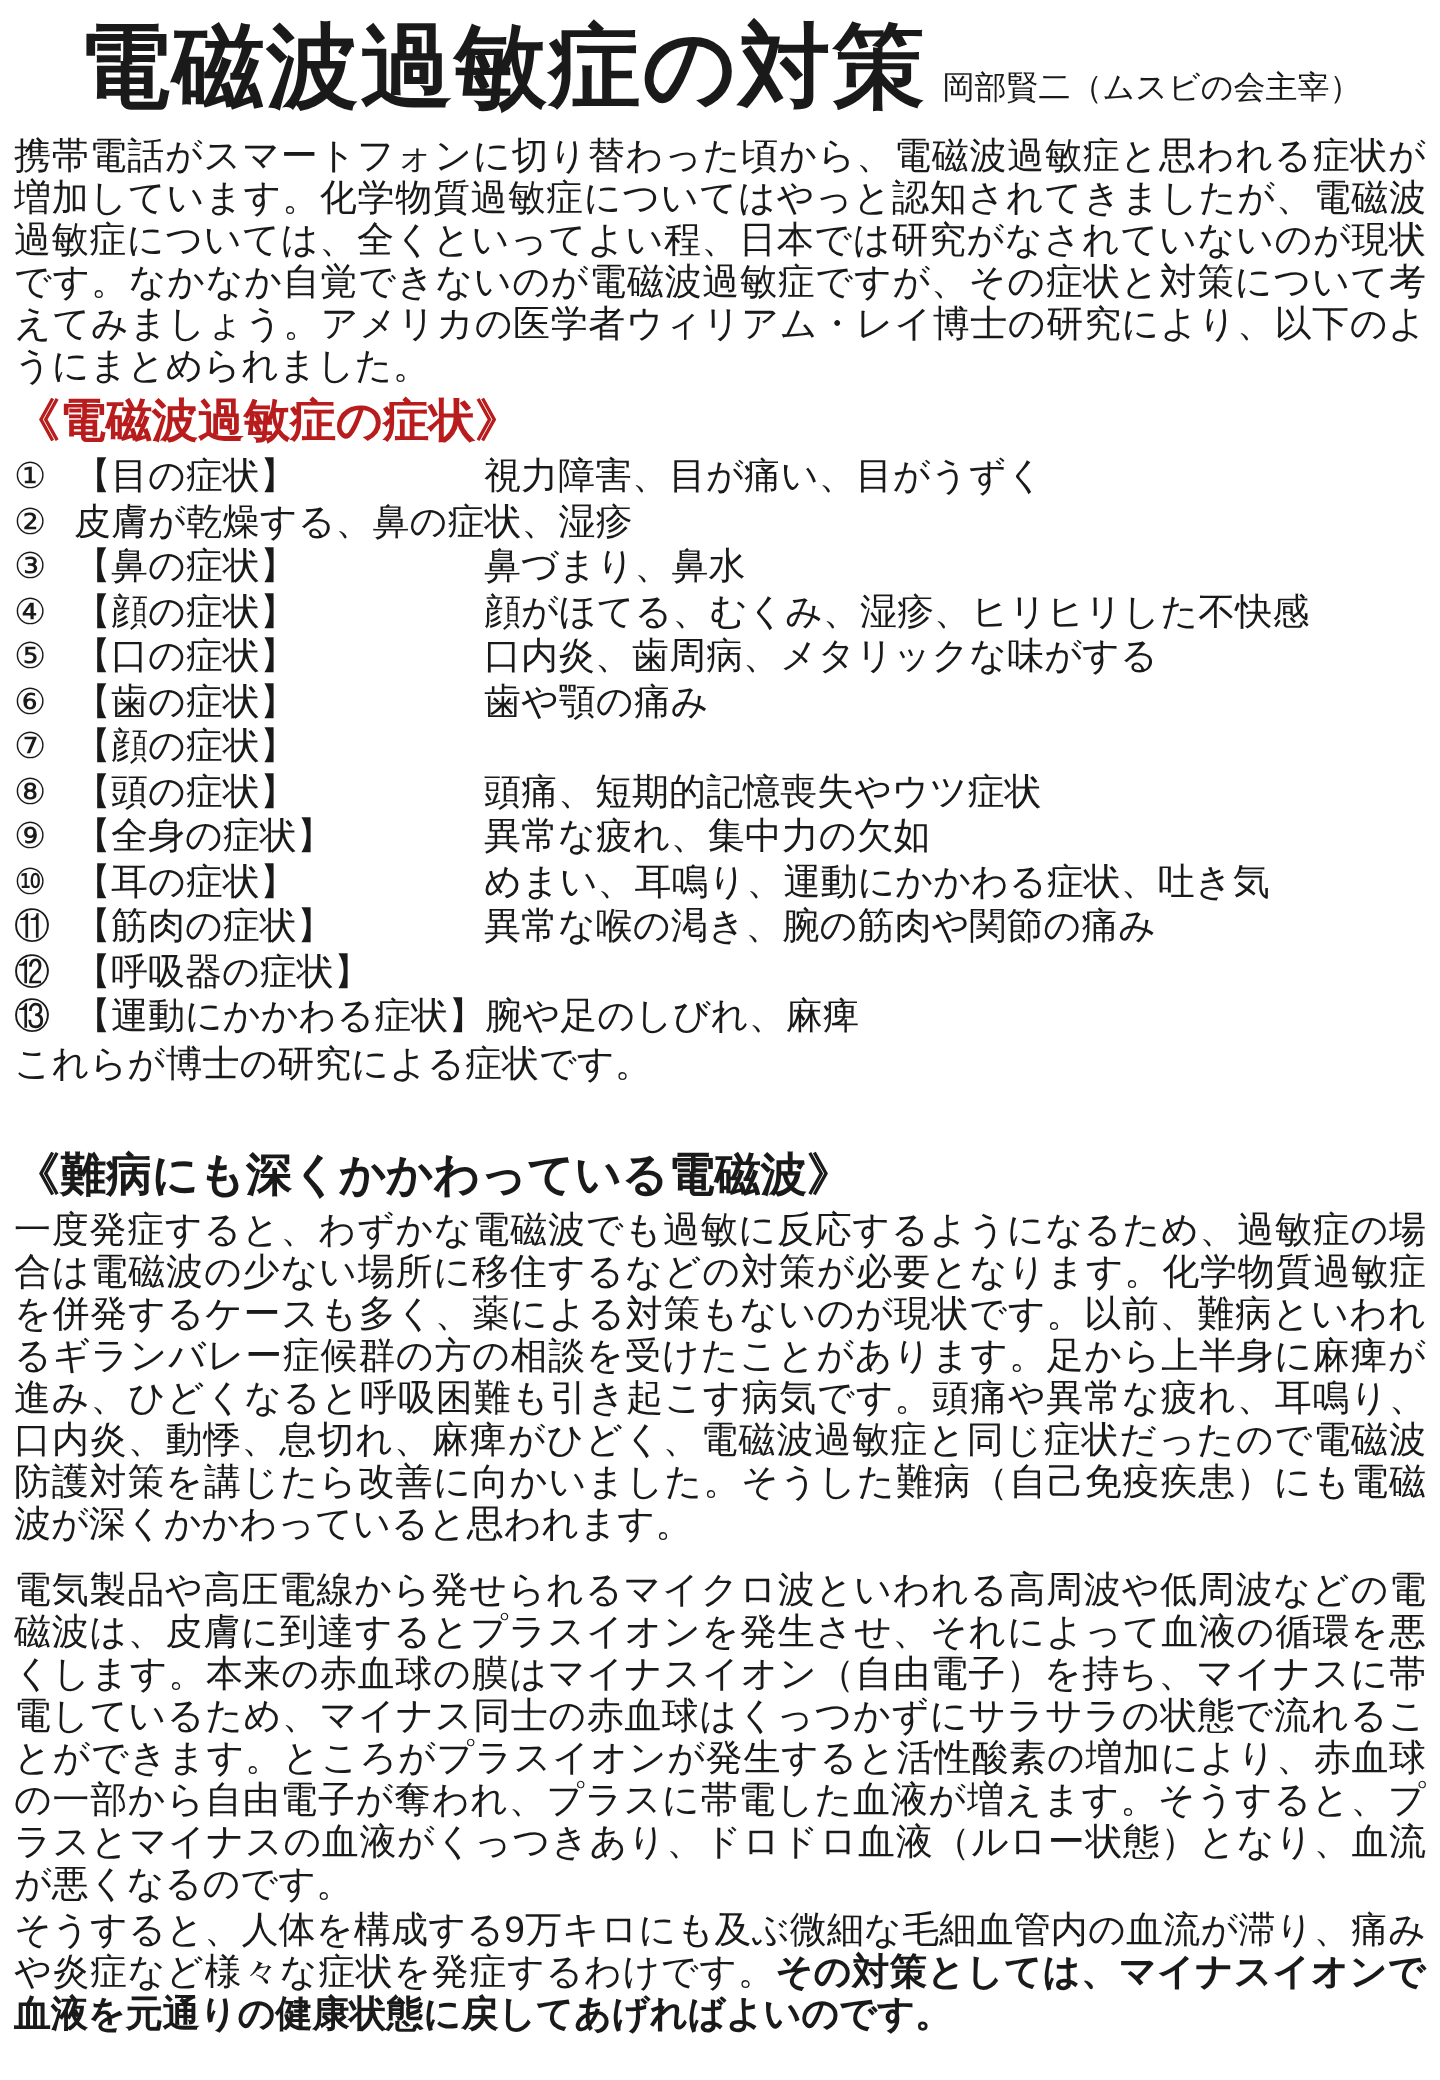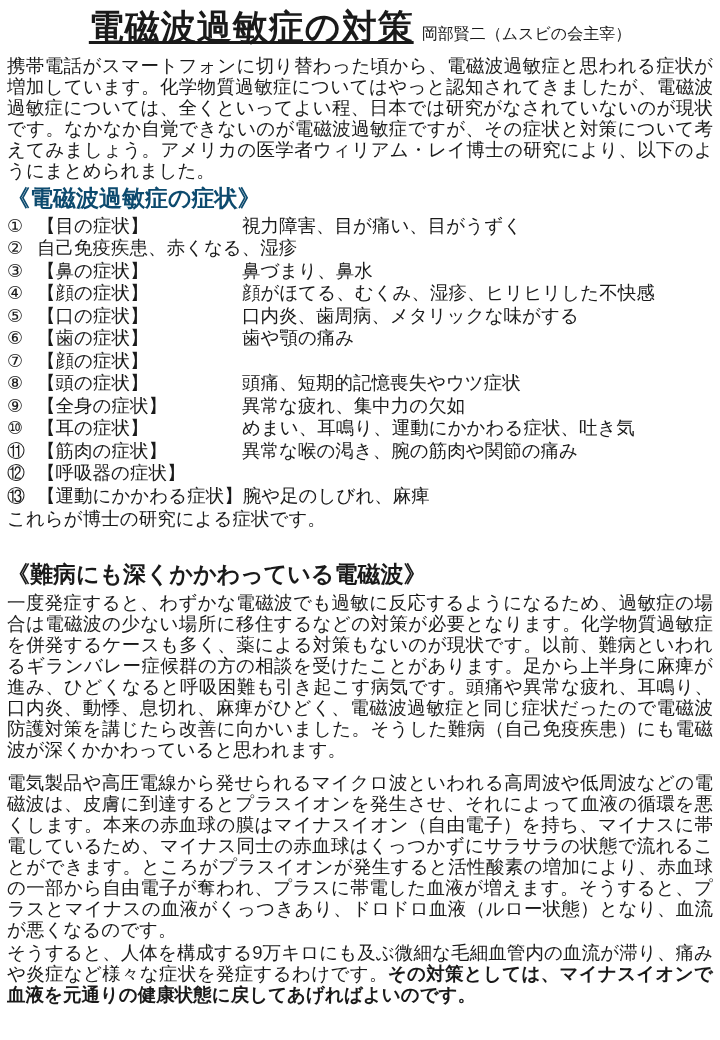--- a/index.html
+++ b/index.html
@@ -14,26 +14,25 @@
 
   
   .doc-header {
     display: flex;
     justify-content: center;
     align-items: baseline;
     gap: 8px;
     margin: 2px 0 8px 0;
   }
   .doc-title {
-    font-size: 35px;
+    font-size: 46px;
     font-weight: 700;
     letter-spacing: 1px;
     margin: 0;
     line-height: 1.1;
-    text-decoration: underline;
   }
   .doc-author {
     font-size: 16px;
     font-weight: 400;
     white-space: nowrap;
   }
 
   
   .para {
     font-size: 18.5px;
@@ -44,21 +43,21 @@
   }
   .para.bold-tail b { font-weight: 700; }
 
   
   .sec-heading {
     font-size: 23px;
     font-weight: 700;
     margin: 14px 0 4px 0;
     line-height: 1.15;
   }
-  .sec-heading.red { color: #0c4a6e; margin-top: 4px; }
+  .sec-heading.red { color: #b91c1c; margin-top: 4px; }
 
   
   .symptom-list { margin: 2px 0 0 0; }
   .symptom-row {
     display: flex;
     align-items: baseline;
     font-size: 18.5px;
     line-height: 22.5px;
   }
   .symptom-num {
@@ -91,21 +90,21 @@
   <h2 class="sec-heading red">《電磁波過敏症の症状》</h2>
 
   <div class="symptom-list">
     <div class="symptom-row">
       <span class="symptom-num">①</span>
       <span class="symptom-label">【目の症状】</span>
       <span class="symptom-desc">視力障害、目が痛い、目がうずく</span>
     </div>
     <div class="symptom-row">
       <span class="symptom-num">②</span>
-      <span class="symptom-desc">自己免疫疾患、赤くなる、湿疹</span>
+      <span class="symptom-desc">皮膚が乾燥する、鼻の症状、湿疹</span>
     </div>
     <div class="symptom-row">
       <span class="symptom-num">③</span>
       <span class="symptom-label">【鼻の症状】</span>
       <span class="symptom-desc">鼻づまり、鼻水</span>
     </div>
     <div class="symptom-row">
       <span class="symptom-num">④</span>
       <span class="symptom-label">【顔の症状】</span>
       <span class="symptom-desc">顔がほてる、むくみ、湿疹、ヒリヒリした不快感</span>

